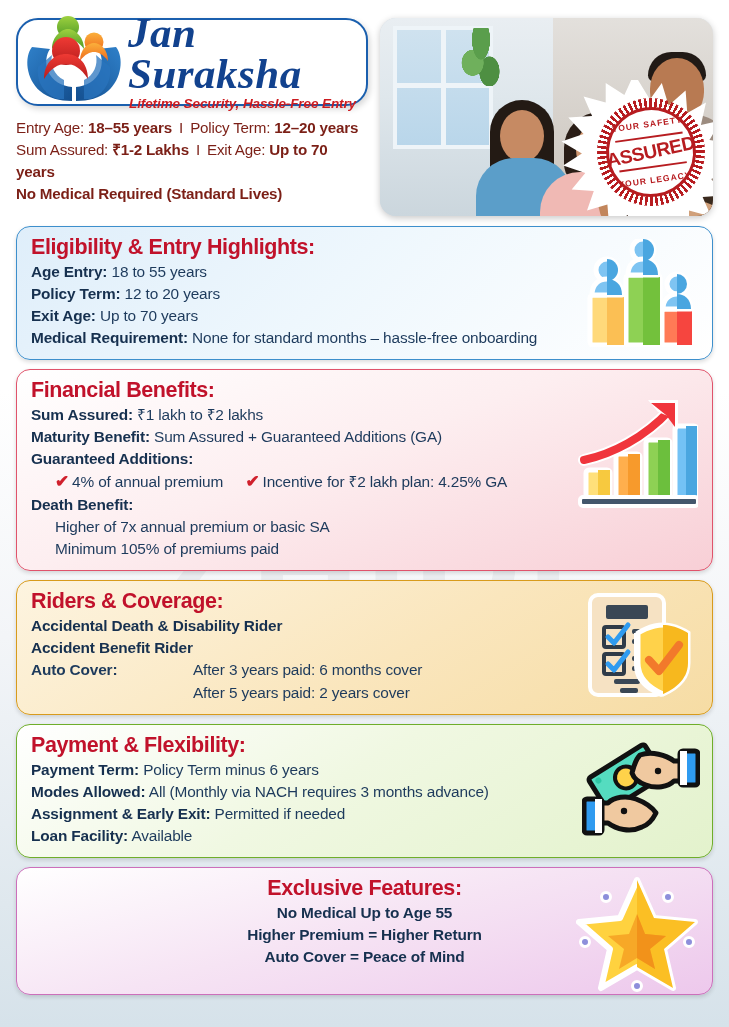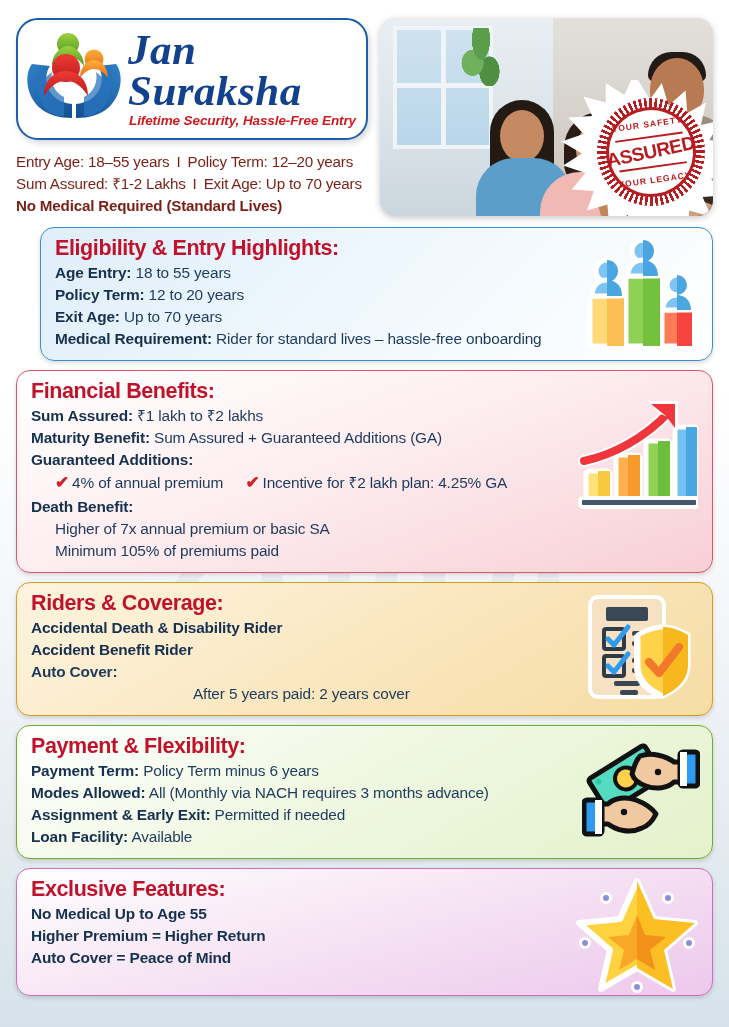--- a/index.html
+++ b/index.html
@@ -42,21 +42,21 @@
     gap: 12px;
     align-items: flex-start;
     margin-bottom: 10px;
   }
   .header-left { width: 352px; flex: 0 0 352px; }
 
   .logo-box {
     border: 2.5px solid #1a5fae;
     border-radius: 22px;
     background: #ffffff;
-    height: 122px;
+    height: 88px;
     display: flex;
     align-items: center;
     padding: 0 10px 0 4px;
     box-shadow: 2px 3px 6px rgba(0,0,0,0.16);
     position: relative;
     overflow: visible;
   }
   .logo-mark {
     width: 104px; height: 92px;
     position: relative; flex: 0 0 104px;
@@ -82,21 +82,21 @@
     letter-spacing: -0.1px;
   }
 
   .header-facts {
     margin-top: 11px;
     color: #7b1f16;
     font-size: 15.2px;
     line-height: 1.45;
     letter-spacing: -0.2px;
   }
-  .header-facts .b { font-weight: normal; }
+  .header-facts .b { font-weight: bold; }
   .header-facts .sep { color: #7b1f16; padding: 0 3px; }
   .header-facts .lbl { font-weight: normal; }
   .header-facts .ln3 { font-weight: bold; }
 
   .photo-wrap {
     flex: 1;
     height: 198px;
     border-radius: 16px;
     position: relative;
     overflow: hidden;
@@ -217,21 +217,20 @@
   .indent2 { padding-left: 24px; }
   .card-icon {
     position: absolute;
     right: 12px;
     pointer-events: none;
   }
 
   .card-blue {
     border: 1.6px solid #3d8fcc;
     background: linear-gradient(135deg,#dfeefa 0%, #eef7fd 45%, #ffffff 100%);
-    margin-left: 24px;
   }
   .card-pink {
     border: 1.6px solid #e0536b;
     background: linear-gradient(160deg,#ffffff 0%, #fdeef0 45%, #f8cfd6 100%);
   }
   .card-gold {
     border: 1.6px solid #d89b1c;
     background: linear-gradient(150deg,#fdf4e0 0%, #fae6bd 55%, #f6dca4 100%);
   }
   .card-green {
@@ -383,21 +382,21 @@
     <div class="line">
       <b>Policy Term:</b>
       <span>12 to 20 years</span>
     </div>
     <div class="line">
       <b>Exit Age:</b>
       <span>Up to 70 years</span>
     </div>
     <div class="line">
       <b>Medical Requirement:</b>
-      <span>Rider for standard lives – hassle-free onboarding</span>
+      <span>None for standard months – hassle-free onboarding</span>
     </div>
 
     <div class="card-icon" style="top:12px; right:16px;">
       <svg width="112" height="108" viewBox="0 0 112 108" class="svg-ico">
 
         <g stroke="#ffffff" stroke-width="5" stroke-linejoin="round">
           <rect x="6" y="56" width="34" height="50" rx="3" fill="#ffd97a"></rect>
           <rect x="42" y="36" width="34" height="70" rx="3" fill="#8ed154"></rect>
           <rect x="78" y="70" width="30" height="36" rx="3" fill="#ff7a56"></rect>
         </g>
@@ -476,20 +475,21 @@
     <div class="card-title">Riders &amp; Coverage:</div>
 
     <div class="line">
       <b>Accidental Death &amp; Disability Rider</b>
     </div>
     <div class="line">
       <b>Accident Benefit Rider</b>
     </div>
     <div class="line row2">
       <span class="k">Auto Cover:</span>
+      <span>After 3 years paid: 6 months cover</span>
     </div>
     <div class="line row2">
       <span class="k"></span>
       <span>After 5 years paid: 2 years cover</span>
     </div>
 
     <div class="card-icon" style="top:10px; right:14px;">
       <svg width="118" height="108" viewBox="0 0 118 108" class="svg-ico">
         <rect x="10" y="4" width="74" height="100" rx="8" fill="#f6e2c3" stroke="#ffffff" stroke-width="4"></rect>
         <rect x="26" y="14" width="42" height="14" rx="2" fill="#3a4755"></rect>
@@ -548,21 +548,21 @@
         <circle cx="76" cy="34" r="3.2" fill="#111111"></circle>
 
         <path d="M60 90 C48 96 34 92 26 86 L14 86 L14 66 L26 66 C32 60 44 58 54 62 C62 65 70 70 74 76 C70 84 66 88 60 90 Z" fill="#f0c9a0" stroke="#111111" stroke-width="5" stroke-linejoin="round"></path>
         <rect x="2" y="62" width="18" height="34" rx="3" fill="#2f9bf0" stroke="#111111" stroke-width="5"></rect>
         <rect x="13" y="62" width="7" height="34" fill="#ffffff"></rect>
         <circle cx="42" cy="74" r="3.2" fill="#111111"></circle>
       </svg>
     </div>
   </div>
 
-  <div class="card card-purple" style="min-height:128px;">
+  <div class="card card-purple" style="min-height:128px;text-align:center;">
     <div class="card-title">Exclusive Features:</div>
 
     <div class="line">
       <b>No Medical Up to Age 55</b>
     </div>
     <div class="line">
       <b>Higher Premium = Higher Return</b>
     </div>
     <div class="line">
       <b>Auto Cover = Peace of Mind</b>

